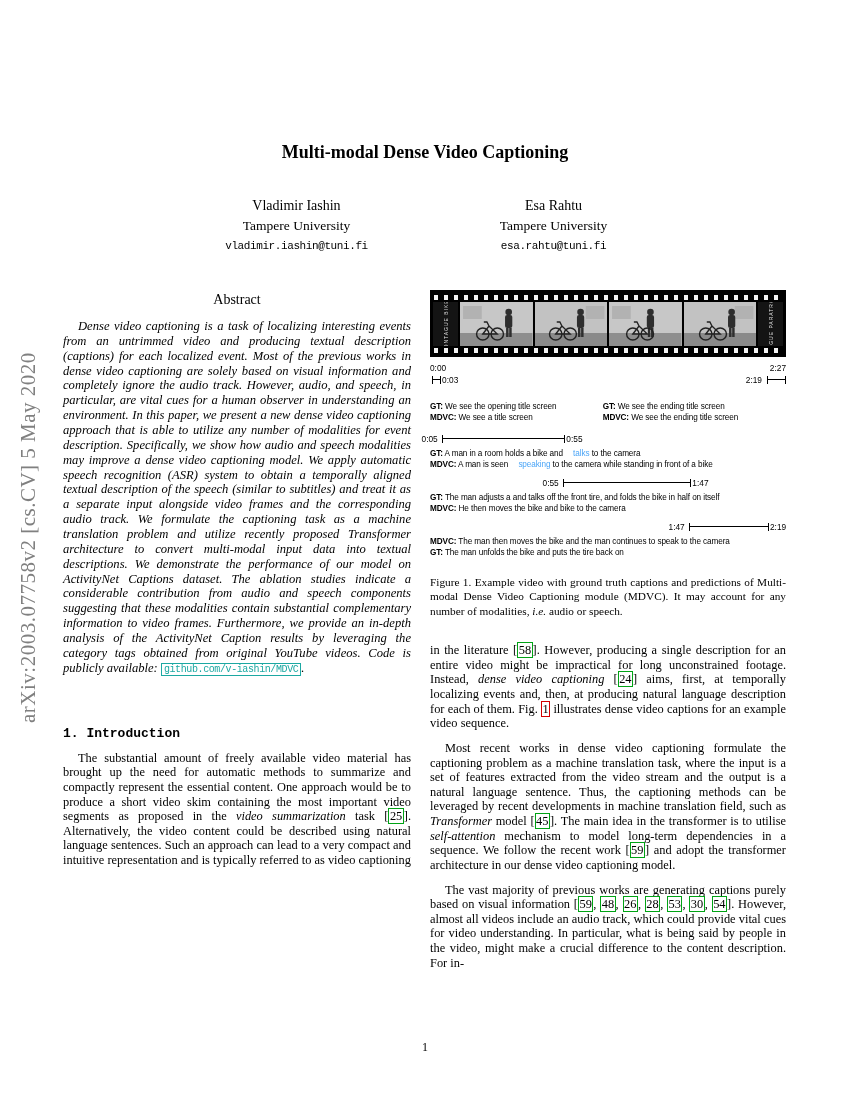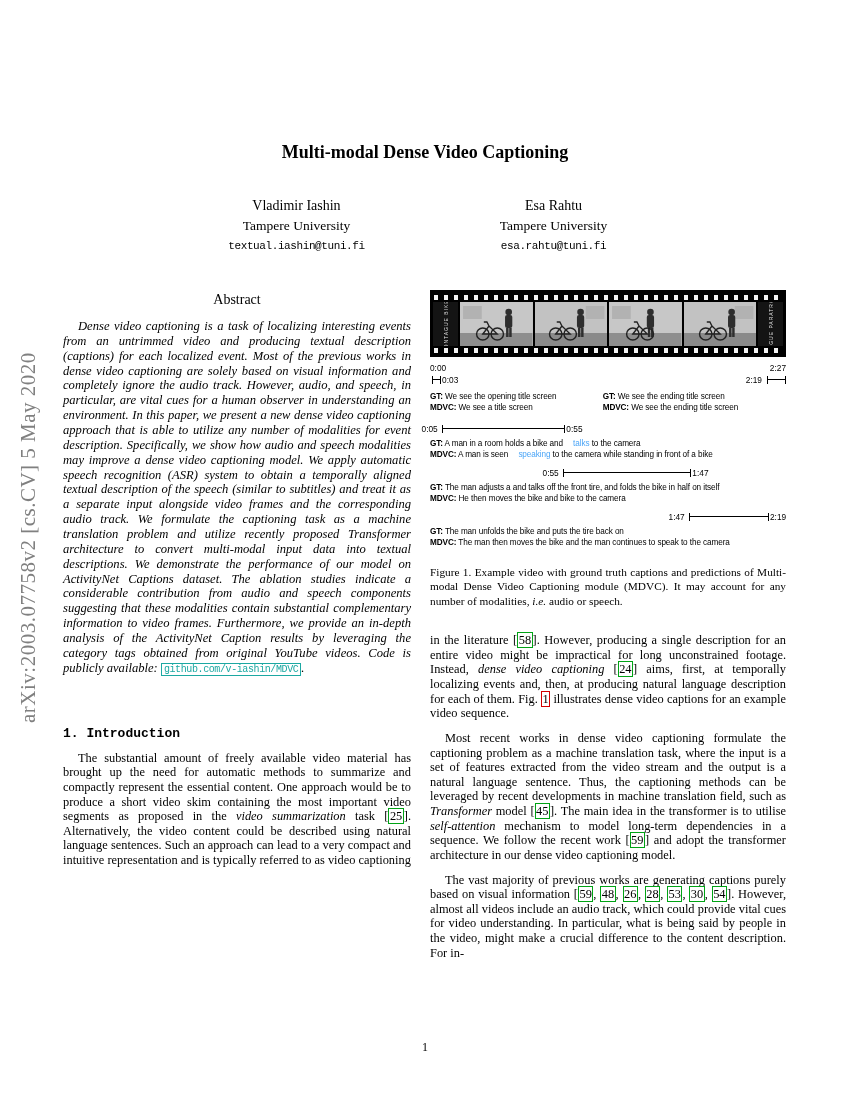--- a/index.html
+++ b/index.html
@@ -59,21 +59,21 @@
   .tl{position:relative;height:13px;margin-top:7px;}
   .tl.tall{height:24px;margin-top:6px;}
   .bar{position:absolute;top:2px;height:8px;border-left:1px solid #000;border-right:1px solid #000;}
   .bar::after{content:"";position:absolute;left:0;right:0;top:3px;border-top:1px solid #000;}
   .tl.tall .bar{top:13px;}
   .tlab{position:absolute;top:1px;font:8.3px "Liberation Sans",sans-serif;white-space:nowrap;}
   .tl.tall .tlab{top:12px;}
   .tl.tall .tlab.above{top:0;}
   .endleft{transform:translateX(-100%);padding-right:3px;}
 
-  .caps2{display:flex;margin:2px 0 2px;}
+  .caps2{display:flex;margin:12px 0 2px;}
   .caps2 .capblock:first-child{width:48.5%;padding-right:6px;box-sizing:border-box;}
   .caps2 .capblock:last-child{width:51.5%;}
   .capblock{margin:2px 0 3px;}
   .cap-line{font:8.2px/1.35 "Liberation Sans",sans-serif;letter-spacing:-0.1px;}
   .cap-line b{font-weight:bold;}
 
   .figcap{margin-top:16px;font-size:11.3px;line-height:1.32;text-align:justify;}
 
   .pagenum{position:absolute;top:1040px;left:0;width:100%;text-align:center;font-size:12px;}
 </style>
@@ -83,21 +83,21 @@
 <div class="page">
 
   <div class="watermark">arXiv:2003.07758v2  [cs.CV]  5 May 2020</div>
 
   <h1 class="title">Multi-modal Dense Video Captioning</h1>
 
   <div class="authors">
     <div class="author">
       <div class="a-name">Vladimir Iashin</div>
       <div class="a-affil">Tampere University</div>
-      <div class="a-email">textual.iashin@tuni.fi</div>
+      <div class="a-email">vladimir.iashin@tuni.fi</div>
     </div>
     <div class="author">
       <div class="a-name">Esa Rahtu</div>
       <div class="a-affil">Tampere University</div>
       <div class="a-email">esa.rahtu@tuni.fi</div>
     </div>
   </div>
 
   <div class="col col-left">
     <div class="abs-head">Abstract</div>
@@ -216,22 +216,22 @@
         <div class="cap-line"><b>GT:</b><span><span> The man adjusts a and talks off the front tire, and folds the bike in half on itself</span></span></div>
         <div class="cap-line"><b>MDVC:</b><span><span> He then moves the bike and bike to the camera</span></span></div>
       </div>
 
       <div class="tl">
         <span class="tlab endleft" style="left:72.4%;">1:47</span>
         <span class="bar" style="left:72.8%;width:21.8%;"></span>
         <span class="tlab" style="left:95.5%;">2:19</span>
       </div>
       <div class="capblock">
+        <div class="cap-line"><b>MDVC:</b><span><span> The man then moves the bike and the man continues to speak to the camera</span></span></div>
         <div class="cap-line"><b>GT:</b><span><span> The man unfolds the bike and puts the tire back on</span></span></div>
-        <div class="cap-line"><b>MDVC:</b><span><span> The man then moves the bike and the man continues to speak to the camera</span></span></div>
       </div>
 
       <figcaption class="figcap"><span>Figure 1. Example video with ground truth captions and predictions of Multi-modal Dense Video Captioning module (MDVC). It may account for any number of modalities, </span><span class="seg-i">i.e.</span><span> audio or speech.</span></figcaption>
     </figure>
 
     <p class="para noindent first-right"><span>in the literature [</span><span class="seg-cite">58</span><span>]. However, producing a single description for an entire video might be impractical for long unconstrained footage. Instead, </span><span class="seg-i">dense video captioning</span><span> [</span><span class="seg-cite">24</span><span>] aims, first, at temporally localizing events and, then, at producing natural language description for each of them. Fig. </span><span class="seg-figref">1</span><span> illustrates dense video captions for an example video sequence.</span></p>
     <p class="para indent"><span>Most recent works in dense video captioning formulate the captioning problem as a machine translation task, where the input is a set of features extracted from the video stream and the output is a natural language sentence. Thus, the captioning methods can be leveraged by recent developments in machine translation field, such as </span><span class="seg-i">Transformer</span><span> model [</span><span class="seg-cite">45</span><span>]. The main idea in the transformer is to utilise </span><span class="seg-i">self-attention</span><span> mechanism to model long-term dependencies in a sequence. We follow the recent work [</span><span class="seg-cite">59</span><span>] and adopt the transformer architecture in our dense video captioning model.</span></p>
     <p class="para indent"><span>The vast majority of previous works are generating captions purely based on visual information [</span><span class="seg-cite">59</span><span>, </span><span class="seg-cite">48</span><span>, </span><span class="seg-cite">26</span><span>, </span><span class="seg-cite">28</span><span>, </span><span class="seg-cite">53</span><span>, </span><span class="seg-cite">30</span><span>, </span><span class="seg-cite">54</span><span>]. However, almost all videos include an audio track, which could provide vital cues for video understanding. In particular, what is being said by people in the video, might make a crucial difference to the content description. For in-</span></p>
   </div>
 

